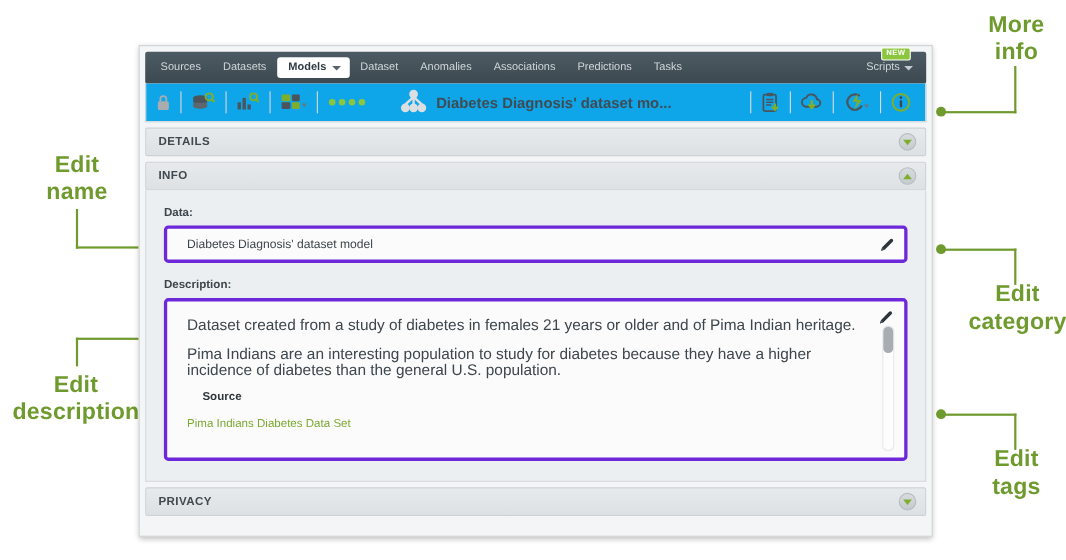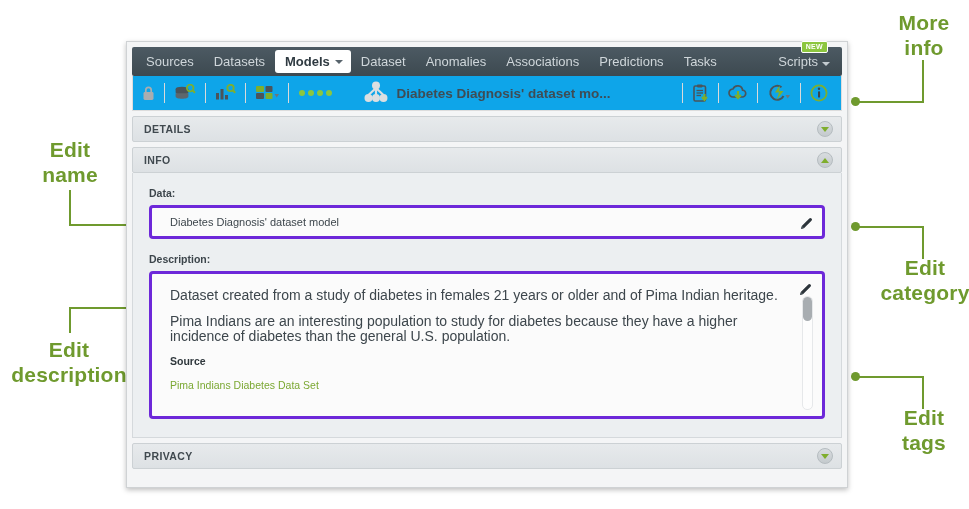--- a/index.html
+++ b/index.html
@@ -32,21 +32,21 @@
   
   .topnav{
     height:29px;
     background:linear-gradient(to bottom,#4c5a63 0%,#3d4950 100%);
     border-radius:2px;
     display:flex;align-items:center;
     position:relative;
     padding-left:4px;
   }
   .navitem{
-    color:#cfd6da;font-size:13px;padding:4px 10px;white-space:nowrap;cursor:default;
+    color:#cfd6da;font-size:10px;padding:4px 10px;white-space:nowrap;cursor:default;
   }
   .navitem.active{
     background:#ffffff;color:#2f3a41;font-weight:bold;border-radius:3px;
     padding:4px 8px 4px 10px;display:flex;align-items:center;gap:5px;
   }
   .caret-dark{
     width:0;height:0;border-left:4px solid transparent;border-right:4px solid transparent;
     border-top:4px solid #58646c;display:inline-block;
   }
   .caret-light{
@@ -125,21 +125,21 @@
     background:linear-gradient(to bottom,#fbfbfb,#e9e9e9);
     display:flex;align-items:center;justify-content:center;border-radius:0 2px 2px 0;
   }
   .select .arrowbtn i{
     width:0;height:0;border-left:3px solid transparent;border-right:3px solid transparent;
     border-top:4px solid #8b9196;display:block;
   }
 
   .descbox{height:148px;padding:14px 30px 10px 18px;overflow:hidden;}
   .descbox p{margin:0 0 11px 0;font-size:14px;line-height:15px;color:#3d464c;}
-  .descbox .srchead{margin:0 0 8px 0;font-size:10.5px;font-weight:bold;color:#2f373c;}
+  .descbox .srchead{margin:0 0 8px 14px;font-size:10.5px;font-weight:bold;color:#2f373c;}
   .descbox a{font-size:10.5px;color:#7ba832;text-decoration:none;cursor:pointer;}
 
   .scrolltrack{
     position:absolute;right:9px;top:22px;width:9px;height:112px;
     background:#fdfdfd;border:1px solid #e6e8ea;border-radius:5px;
   }
   .scrollthumb{
     position:absolute;left:0;top:0;width:9px;height:24px;border-radius:5px;
     background:#a8adb1;cursor:pointer;
   }

